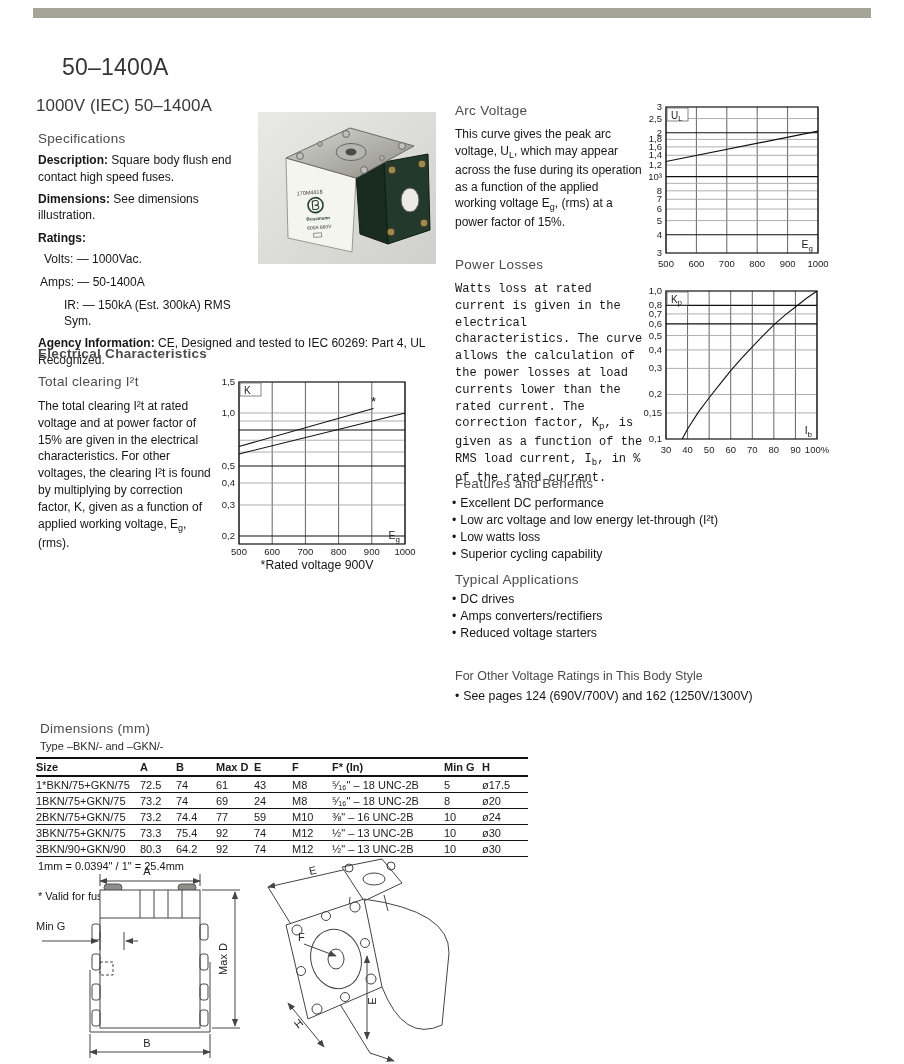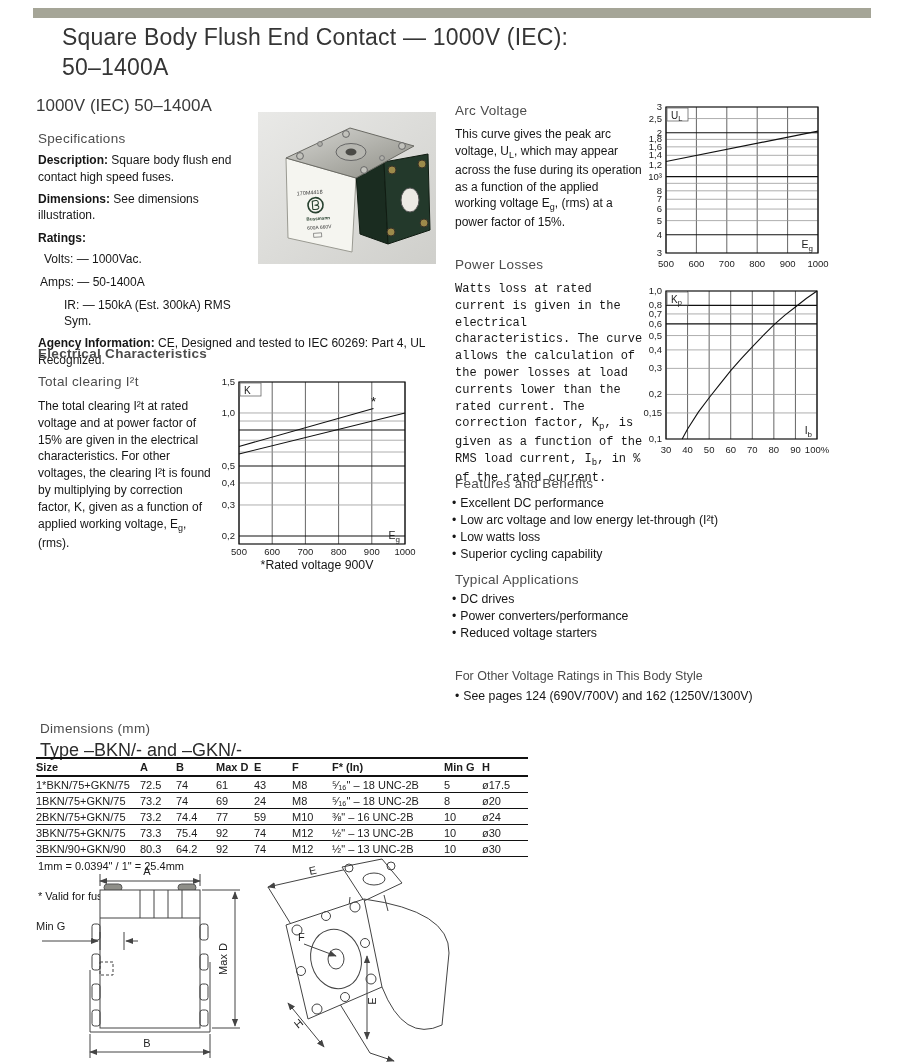--- a/index.html
+++ b/index.html
@@ -25,21 +25,21 @@
   .fnote{font-size:11px;color:#161616;}
   .drawtext{font-size:11px;fill:#222;}
 </style>
 </head>
 <body>
 
 <div id="page">
   <div id="topbar" class="abs"></div>
 
   <div id="title" class="abs">
-    <span>Square Body Flush End Contact — 1000V (IEC):</span><br>
+    <br>
     <span>50–1400A</span>
   </div>
 
   <div id="subtitle" class="abs">1000V (IEC) 50–1400A</div>
 
   <div class="abs" style="left:38px;top:131px;width:215px;">
     <div class="sechead">Specifications</div>
     <div class="body" style="margin-top:6px;"><span class="b">Description:</span><span> Square body flush end contact high speed fuses.</span></div>
     <div class="body" style="margin-top:5px;"><span class="b">Dimensions:</span><span> See dimensions illustration.</span></div>
     <div class="body b" style="margin-top:6px;">Ratings:</div>
@@ -237,31 +237,31 @@
   <div class="abs" style="left:452px;top:495px;width:380px;">
       <div class="bullet-item"><span class="bullet">•</span><span>Excellent DC performance</span></div>
       <div class="bullet-item"><span class="bullet">•</span><span>Low arc voltage and low energy let-through (I²t)</span></div>
       <div class="bullet-item"><span class="bullet">•</span><span>Low watts loss</span></div>
       <div class="bullet-item"><span class="bullet">•</span><span>Superior cycling capability</span></div>
     </div>
 
   <div class="abs sechead" style="left:455px;top:572px;">Typical Applications</div>
   <div class="abs" style="left:452px;top:591px;width:380px;">
       <div class="bullet-item"><span class="bullet">•</span><span>DC drives</span></div>
-      <div class="bullet-item"><span class="bullet">•</span><span>Power converters/performance</span></div>
+      <div class="bullet-item"><span class="bullet">•</span><span>Amps converters/rectifiers</span></div>
       <div class="bullet-item"><span class="bullet">•</span><span>Reduced voltage starters</span></div>
     </div>
 
   <div class="abs" style="left:455px;top:669px;font-size:12.5px;color:#4c4c4c;">For Other Voltage Ratings in This Body Style</div>
   <div class="abs" style="left:455px;top:688px;width:400px;">
       <div class="bullet-item"><span class="bullet">•</span><span>See pages 124 (690V/700V) and 162 (1250V/1300V)</span></div>
     </div>
 
   <div class="abs sechead" style="left:40px;top:721px;">Dimensions (mm)</div>
-  <div class="abs" style="left:40px;top:740px;font-size:18px;color:#2c2c2c;">Type –BKN/- and –GKN/-</div>
+  <div class="abs" style="left:40px;top:740px;font-size:11px;color:#2c2c2c;">Type –BKN/- and –GKN/-</div>
 
   <div class="abs" style="left:36px;top:757px;">
     <table id="dimtable">
       <colgroup>
         <col style="width:104px">
           <col style="width:36px">
           <col style="width:40px">
           <col style="width:38px">
           <col style="width:38px">
           <col style="width:40px">

